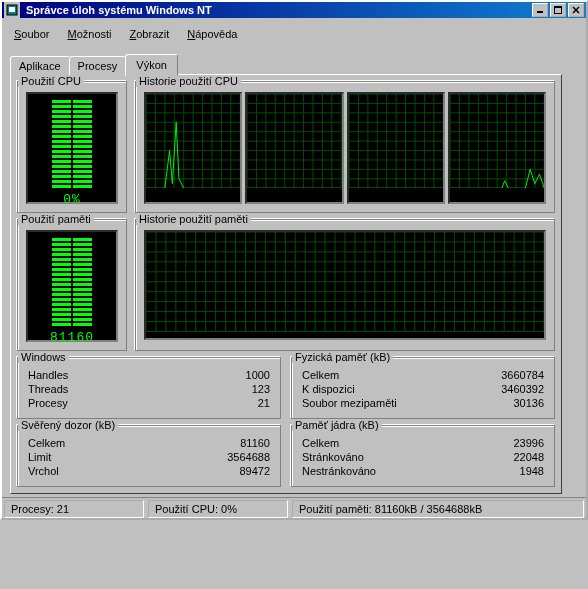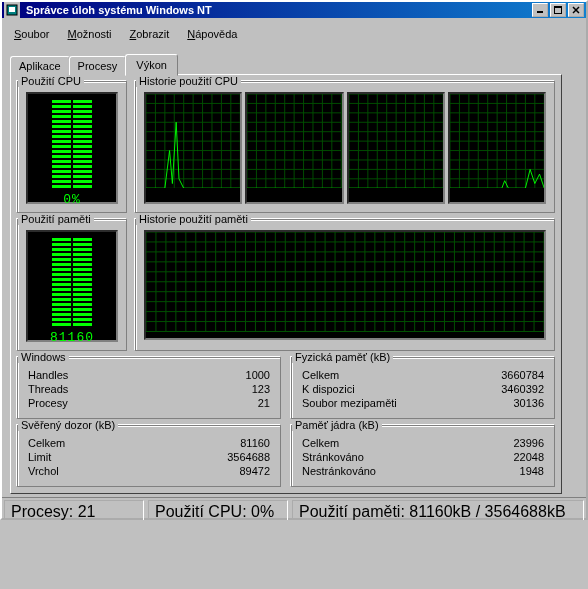--- a/index.html
+++ b/index.html
@@ -35,21 +35,21 @@
 .grid { position:absolute; inset:0; }
 .grid line { stroke: #005000; stroke-width:1; }
 .plot { position:absolute; inset:0; }
 .plot polyline { stroke: #00ff00; stroke-width:1; fill:none; }
 .memgraph { height: 110px; }
 .yellowline { stroke: #ffff00; stroke-width:1;}
 .statsrow { display:flex; gap:10px; }
 .statbox { flex:1; }
 .statline { display:flex; justify-content:space-between; padding: 1px 2px; }
 .statusbar { display:flex; border-top: 1px solid #808080; }
-.statuscell { border: 1px inset #fff; padding: 2px 6px; margin: 2px; font-size: 16px; }
+.statuscell { border: 1px inset #fff; padding: 2px 6px; margin: 2px; font-size: 11px; }
 .sc1 { width: 140px;} .sc2 { width: 140px;} .sc3 { flex:1;}
 </style>
 </head>
 <body>
 
 <div class="window">
   <div class="titlebar">
     <div class="icon">
       <svg viewBox="0 0 12 12">
           <rect x="1" y="1" width="10" height="10" fill="#008080" stroke="#000"></rect>

